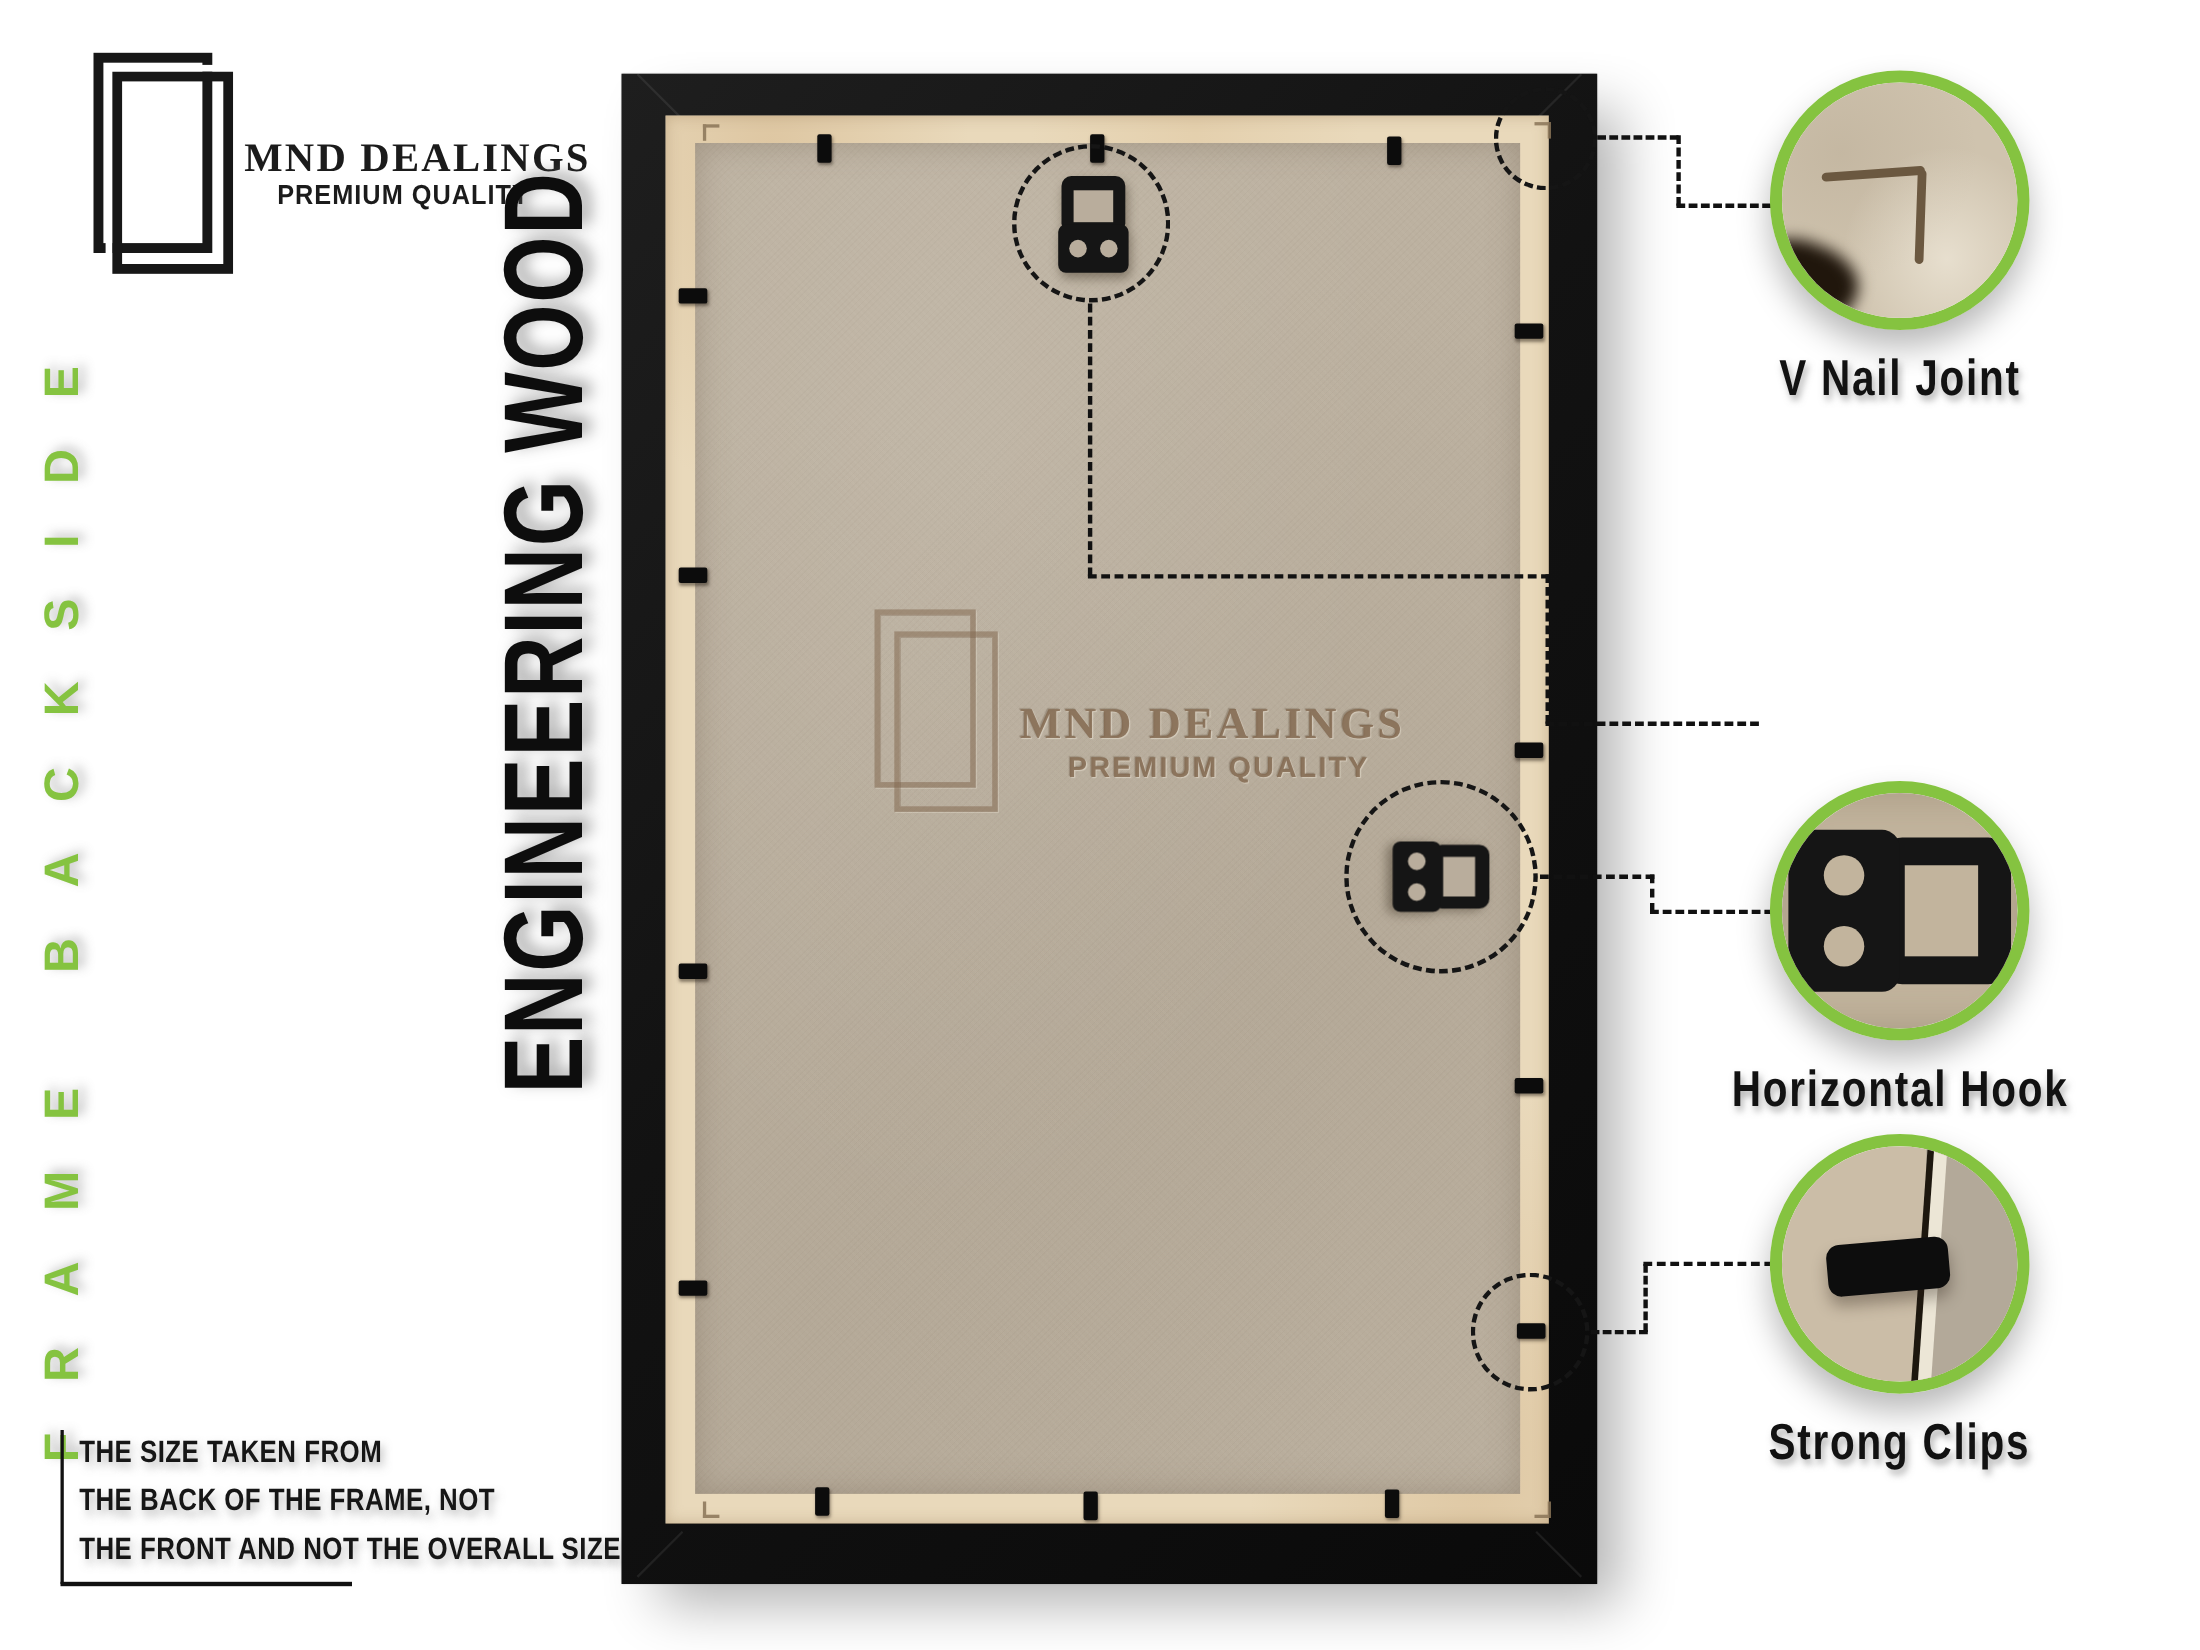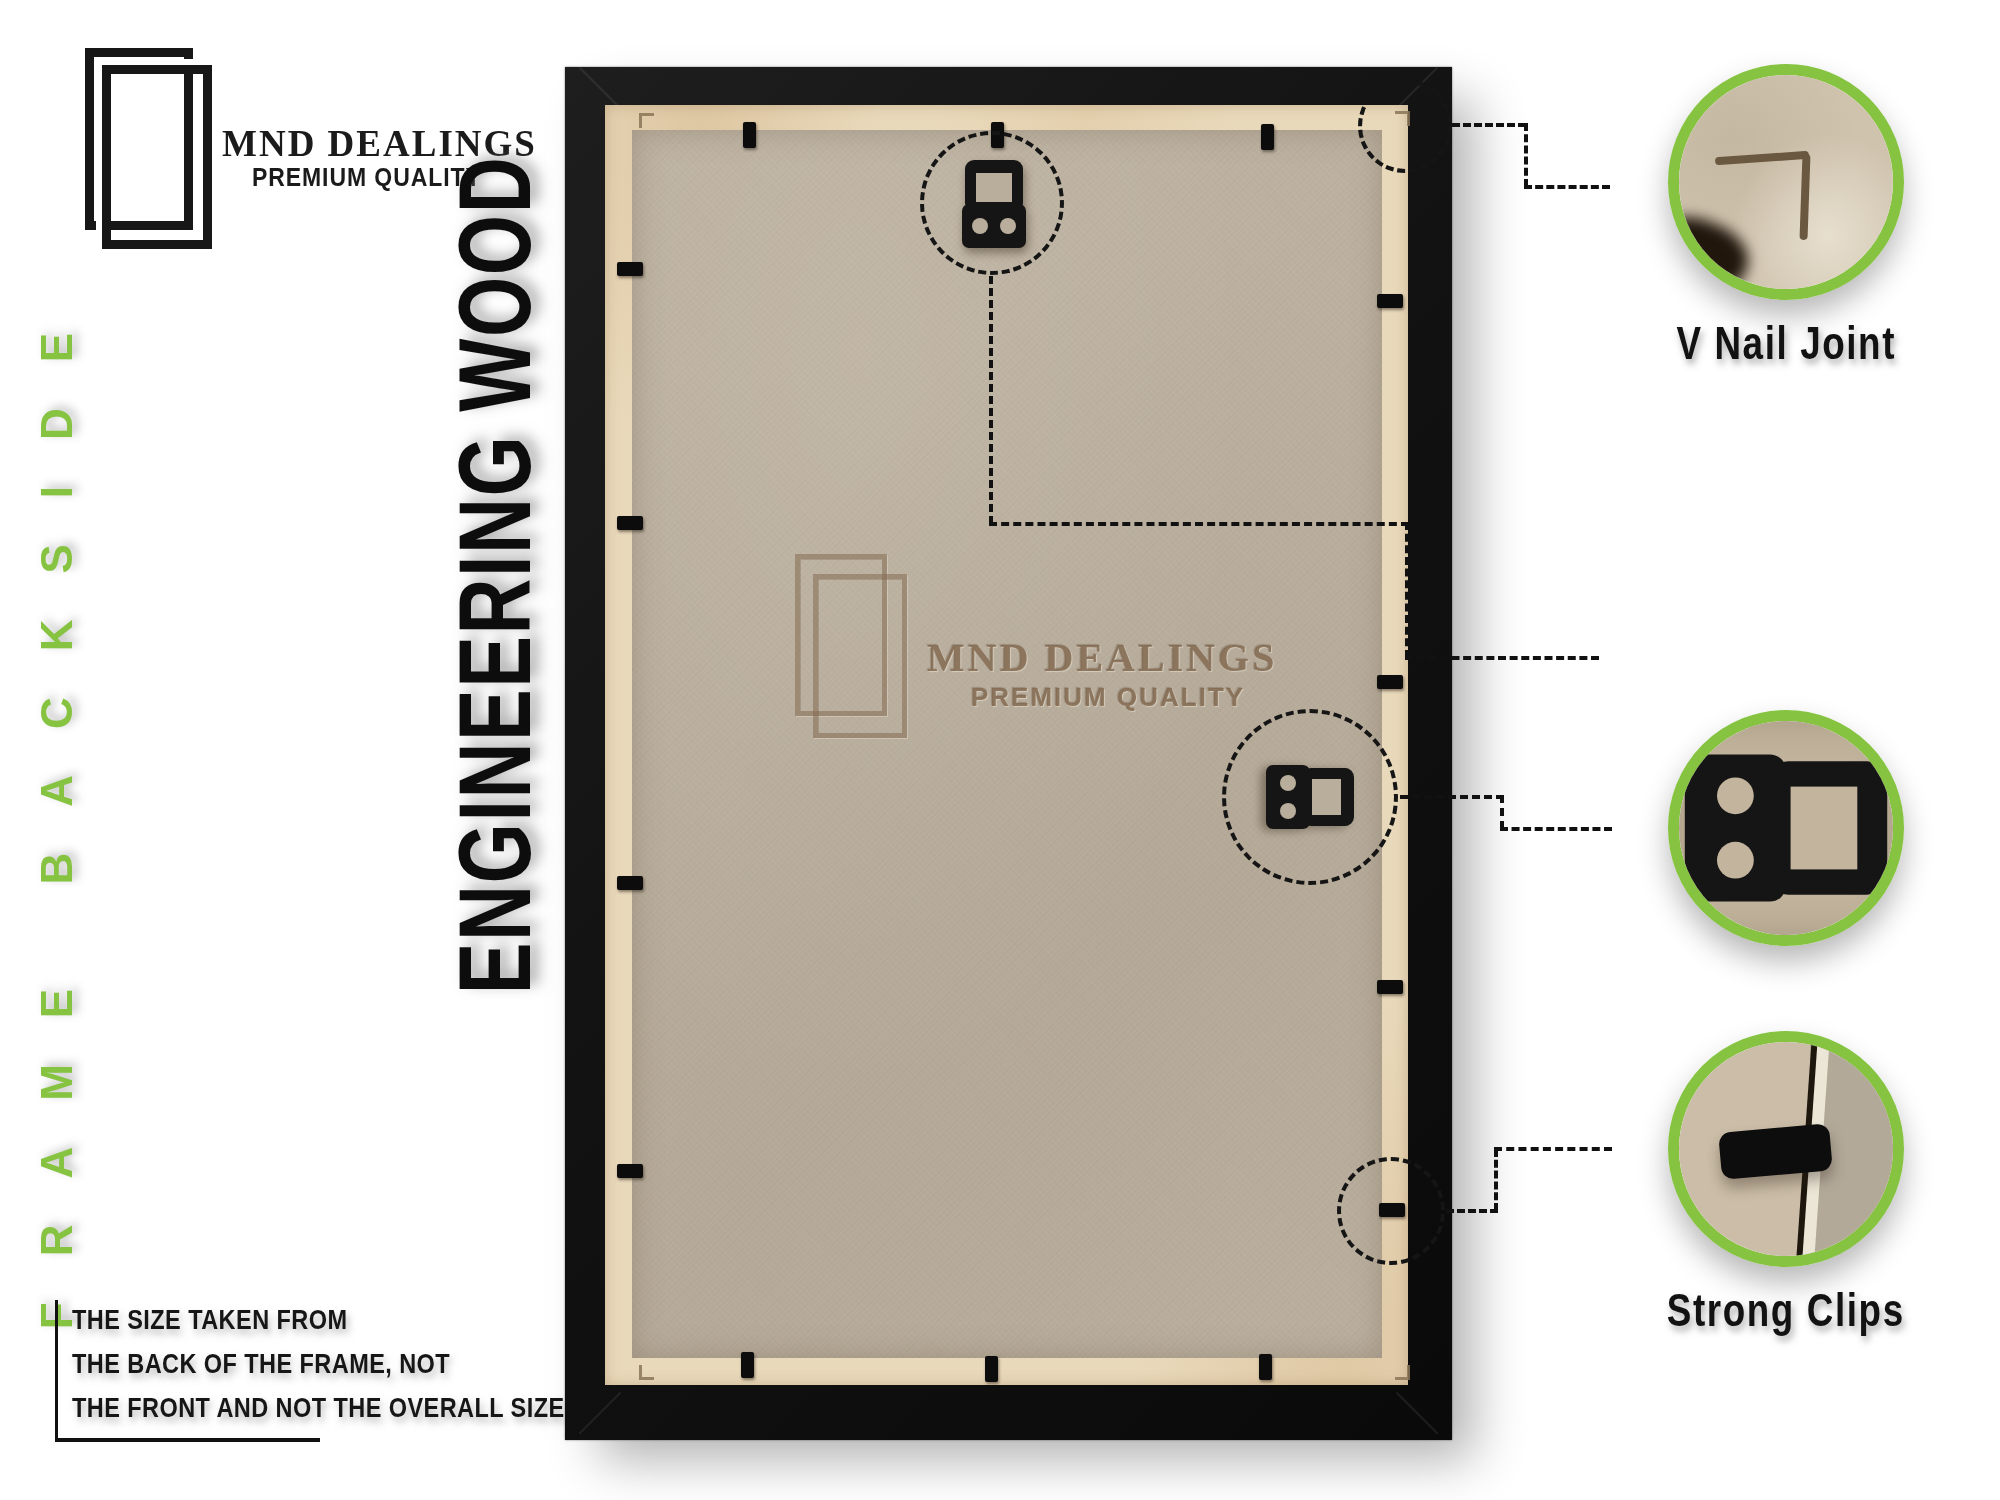--- a/index.html
+++ b/index.html
@@ -83,21 +83,21 @@
   .hook-plate{width:64px;height:44px;background:#151515;border-radius:7px;margin-top:-8px;position:relative;}
   .hook-hole{position:absolute;width:16px;height:16px;border-radius:50%;background:var(--hole,#b9ad9c);top:14px;}
   .hook-hole.l{left:10px;} .hook-hole.r{right:10px;}
 
   
   .ann-circle{position:absolute;border:4px dashed #151515;border-radius:50%;}
   .dash-h{position:absolute;border-top:4px dashed var(--ink);height:0;}
   .dash-v{position:absolute;border-left:4px dashed var(--ink);width:0;}
 
   
-  .callout{position:absolute;left:1668px;width:236px;}
+  .callout{position:absolute;left:1609px;width:236px;}
   .callout-circle{width:236px;height:236px;border-radius:50%;border:11px solid var(--green);
     overflow:hidden;position:relative;box-shadow:0 16px 30px rgba(0,0,0,.28);}
   .callout-label{margin-top:16px;width:236px;display:flex;justify-content:center;overflow:visible;}
   .callout-label span{display:inline-block;white-space:nowrap;font-weight:800;font-size:46px;
     letter-spacing:2px;transform:scaleX(.8);color:#121212;text-shadow:3px 5px 8px rgba(110,110,110,.55);}
   .photo{position:absolute;inset:0;}
   .photo.vn{background:#cfc3ae;background-image:
       radial-gradient(ellipse at 70% 75%, rgba(255,250,238,.5), transparent 45%),
       radial-gradient(ellipse at 25% 30%, rgba(120,100,75,.12), transparent 55%);}
   .vn-groove-h{position:absolute;left:17%;top:37%;width:44%;height:8px;background:#6b5840;
@@ -246,20 +246,23 @@
       <div class="photo hk" style="background:#c2b49d;">
         <div class="hook" style="left:50%;top:50%;transform:translate(-50%,-50%) rotate(90deg) scale(2.3);--hole:#c2b49d;filter:none;">
           <div class="hook-ring"></div>
           <div class="hook-plate">
             <span class="hook-hole l"></span>
             <span class="hook-hole r"></span>
           </div>
         </div>
       </div>
     </div>
+    <div class="callout-label">
+        <span>Horizontal Hook</span>
+      </div>
   </div>
 
   <div class="callout" style="top:1031px;">
     <div class="callout-circle">
       <div class="photo sc">
         <div class="sc-right"></div>
         <div class="sc-cream"></div>
         <div class="sc-line"></div>
         <div class="sc-clip"></div>
       </div>

